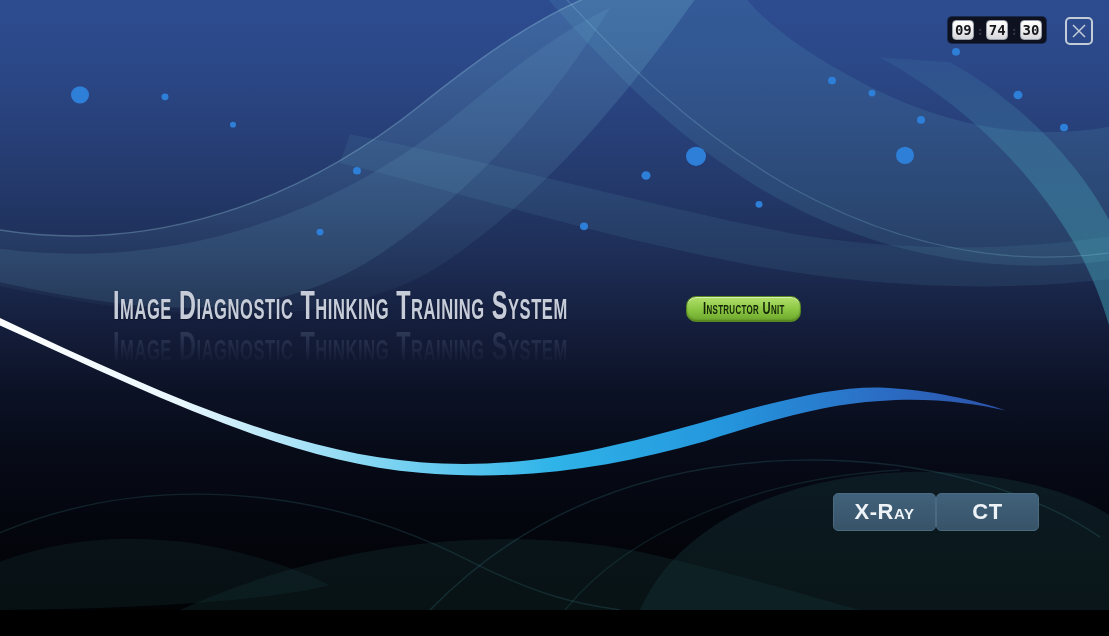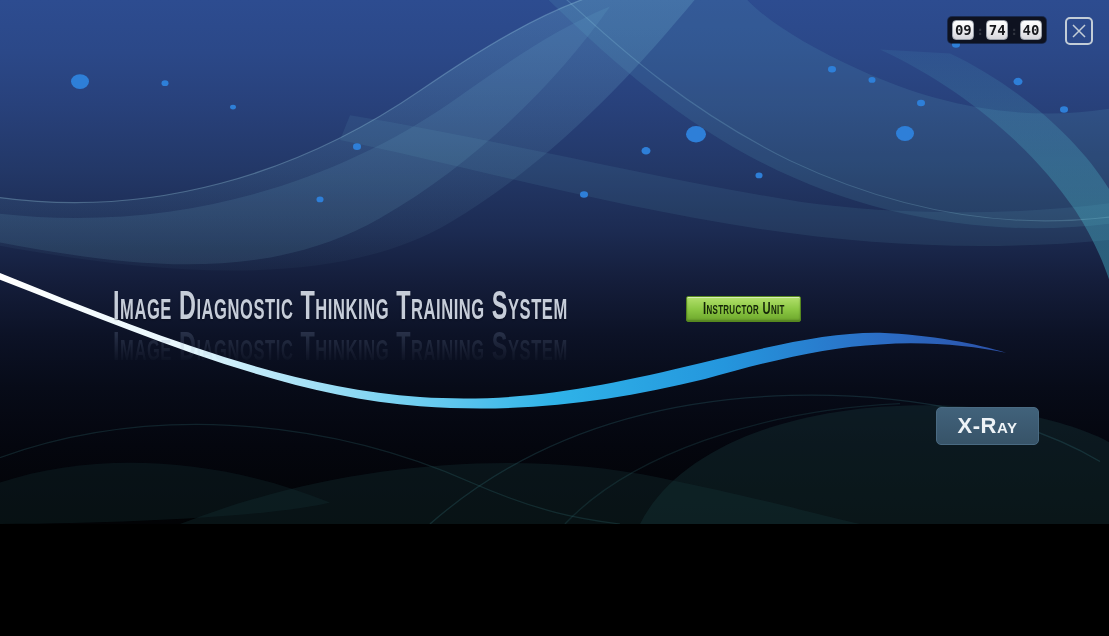--- a/index.html
+++ b/index.html
@@ -1,17 +1,17 @@
 <!DOCTYPE html>
 <html><head>
 <meta charset="utf-8">
 <style>
   html,body{margin:0;padding:0;background:#000;}
   .screen{
-    position:relative;width:1109px;height:524px;overflow:hidden;
+    position:relative;width:1109px;height:610px;overflow:hidden;
     font-family:"Liberation Sans",sans-serif;
     background:linear-gradient(180deg,
       #2d4c90 0%, #2b4888 10%, #28417b 20%, #233868 32%,
       #1c2b52 44%, #141d3a 54%, #0c1226 64%, #070b18 74%,
       #04060e 85%, #020305 100%);
   }
   .bg{position:absolute;left:0;top:0;width:100%;height:100%;}
 
   
   .clock{
@@ -48,21 +48,21 @@
     font-size:41px;line-height:1;white-space:nowrap;letter-spacing:1px;
     -webkit-mask-image:linear-gradient(180deg,rgba(0,0,0,.95),rgba(0,0,0,0) 95%);
     mask-image:linear-gradient(180deg,rgba(0,0,0,.95),rgba(0,0,0,0) 95%);
   }
   .squeeze{display:inline-block;transform:scaleX(.57);transform-origin:0 0;}
 
   .badge{
     position:absolute;left:686px;top:296px;width:115px;height:26px;box-sizing:border-box;
     display:flex;align-items:center;justify-content:center;
     background:linear-gradient(180deg,#b2e06c 0%,#8cc844 50%,#6da72c 100%);
-    border:1px solid #55881e;border-radius:2px;
+    border:1px solid #55881e;border-radius:10px;
     box-shadow:inset 0 1px 0 rgba(255,255,255,.5), inset 0 -1px 2px rgba(0,0,0,.25);
     color:#142408;font-weight:700;font-variant:small-caps;font-size:17px;white-space:nowrap;
   }
   .squeeze-b{display:inline-block;transform:scaleX(.66);transform-origin:50% 50%;letter-spacing:.5px;}
 
   
   .modality{position:absolute;right:70px;bottom:79px;display:flex;}
   .modality button{
     width:103px;height:38px;padding:0;cursor:pointer;
     background:linear-gradient(180deg,#41627b,#375368);
@@ -151,21 +151,21 @@
       <circle cx="1064" cy="133" r="4"></circle>
       <circle cx="905" cy="162" r="9"></circle>
     </g>
   </svg>
 
   <div class="clock">
     <span class="digit">09</span>
     <span class="colon">:</span>
     <span class="digit">74</span>
     <span class="colon">:</span>
-    <span class="digit">40</span>
+    <span class="digit">30</span>
   </div>
 
   <button class="close-btn" aria-label="Close">
     <svg viewBox="0 0 24 24">
       <path d="M4 4 L20 20 M20 4 L4 20"></path>
     </svg>
   </button>
 
   <h1 class="title-main">
     <span class="squeeze">Image Diagnostic Thinking Training System</span>
@@ -174,15 +174,18 @@
     <span class="squeeze">Image Diagnostic Thinking Training System</span>
   </div>
   <div class="badge">
     <span class="squeeze-b">Instructor Unit</span>
   </div>
 
   <div class="modality">
     <button>
       <span>X-Ray</span>
     </button>
+    <button>
+      <span>CT</span>
+    </button>
   </div>
 
 </div>
 
 </body></html>

